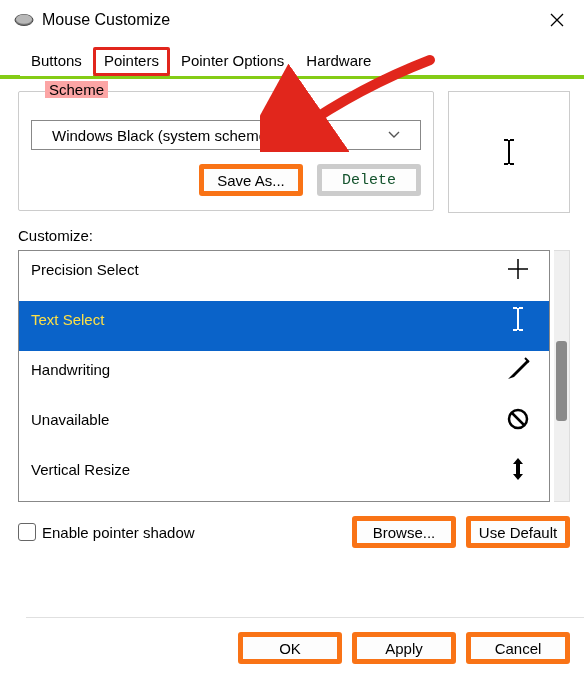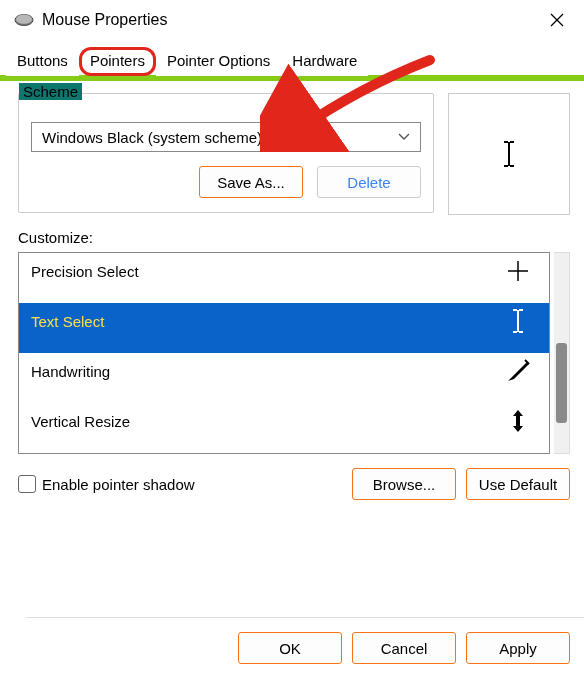--- a/index.html
+++ b/index.html
@@ -25,35 +25,35 @@
   }
   .titlebar .left { display: flex; align-items: center; gap: 8px; }
   .titlebar .icon svg { display: block; }
   .titlebar .title { font-size: 16px; }
   .close-x { font-size: 20px; padding: 4px 10px; cursor: pointer; font-family: Arial, sans-serif; }
 
   
   .tabs {
     display: flex;
     align-items: flex-start;
-    padding: 6px 8px 0 6px;
-    border-bottom: 6px solid #84cc16;
+    padding: 6px 8px 0 20px;
+    border-bottom: 4px solid #84cc16;
   }
   .tab {
     padding: 4px 10px 6px 10px;
     font-size: 15px;
     border: 1px solid transparent;
     cursor: pointer;
     position: relative;
     top: 1px;
     background: #fff;
   }
   .tab.highlighted {
     border: 3px solid #e1261c;
-    border-radius: 12px;
+    border-radius: 2px;
     padding: 2px 8px 4px 8px;
   }
 
   
   .content {
     padding: 12px 14px 8px 18px;
     position: relative;
   }
 
   .scheme-row {
@@ -66,60 +66,60 @@
   .groupbox {
     border: 1px solid #ccc;
     border-radius: 2px;
     position: relative;
     padding: 28px 12px 14px 12px;
     flex: 1;
   }
   .groupbox .legend {
     position: absolute;
     top: -11px;
-    left: 0;
-    background: #0f766e;
+    left: 26px;
+    background: #fca5a5;
     padding: 0 4px;
     font-size: 15px;
   }
 
   .scheme-select {
     width: 100%;
     height: 30px;
     border: 1px solid #888;
     display: flex;
     align-items: center;
     justify-content: space-between;
-    padding: 0 10px;
+    padding: 0 20px;
     font-size: 15px;
     cursor: pointer;
     background: #fff;
   }
   .scheme-select .chev { font-size: 12px; color: #555; }
 
   .scheme-buttons {
     display: flex;
     justify-content: flex-end;
     gap: 14px;
     margin-top: 14px;
   }
 
   .btn {
     min-width: 104px;
     height: 32px;
-    border: 1px solid #f97316;
+    border: 5px solid #f97316;
     background: #fdfdfd;
     font-size: 15px;
     display: inline-flex;
     align-items: center;
     justify-content: center;
     cursor: pointer;
     border-radius: 3px;
   }
-  .btn.disabled { color: #3b82f6; border-color: #ccc; cursor: default; }
+  .btn.disabled { color: #14532d; border-color: #ccc; cursor: default; font-family: Liberation Mono, monospace; }
 
   
   .preview {
     border: 1px solid #ccc;
     width: 122px;
     height: 122px;
     display: flex;
     align-items: center;
     justify-content: center;
     margin-top: 0;
@@ -211,21 +211,21 @@
 <body>
 
 <div class="titlebar">
   <div class="left">
     <span class="icon">
       <svg width="20" height="14" viewBox="0 0 20 14">
         <ellipse cx="10" cy="7" rx="9" ry="5.5" fill="#7a7a7a" stroke="#4a4a4a"></ellipse>
         <ellipse cx="10" cy="6.2" rx="8" ry="4.6" fill="#b8b8b8"></ellipse>
       </svg>
     </span>
-    <span class="title">Mouse Properties</span>
+    <span class="title">Mouse Customize</span>
   </div>
   <div class="close-x">
     <svg width="14" height="14" viewBox="0 0 14 14">
         <path d="M1 1 L13 13 M13 1 L1 13" stroke="#000" stroke-width="1.3"></path>
       </svg>
   </div>
 </div>
 
 <div class="tabs">
   <div class="tab">Buttons</div>
@@ -293,20 +293,29 @@
       <div class="cursor-item">
         <span>Handwriting</span>
         <span class="cicon">
           <svg width="26" height="26" viewBox="0 0 26 26">
             <path d="M3 23 L7 19 L22 4 L24 6 L9 21 L3 23 Z" fill="#000"></path>
             <path d="M20 2 L24 6" stroke="#000" stroke-width="2"></path>
           </svg>
         </span>
       </div>
       <div class="cursor-item">
+        <span>Unavailable</span>
+        <span class="cicon">
+          <svg width="24" height="24" viewBox="0 0 24 24">
+            <circle cx="12" cy="12" r="9" stroke="#000" stroke-width="2.5" fill="none"></circle>
+            <path d="M5.5 5.5 L18.5 18.5" stroke="#000" stroke-width="2.5"></path>
+          </svg>
+        </span>
+      </div>
+      <div class="cursor-item">
         <span>Vertical Resize</span>
         <span class="cicon">
           <svg width="14" height="26" viewBox="0 0 14 26">
             <path d="M7 2 L2 8 H5 V18 H2 L7 24 L12 18 H9 V8 H12 Z" fill="#000"></path>
           </svg>
         </span>
       </div>
     </div>
     <div class="scroll-track">
       <div class="scroll-thumb"></div>
@@ -320,15 +329,15 @@
     </div>
     <div class="under-buttons">
       <div class="btn">Browse...</div>
       <div class="btn">Use Default</div>
     </div>
   </div>
 </div>
 
 <div class="action-bar">
   <div class="btn">OK</div>
+  <div class="btn">Apply</div>
   <div class="btn">Cancel</div>
-  <div class="btn">Apply</div>
 </div>
 
 </body></html>

